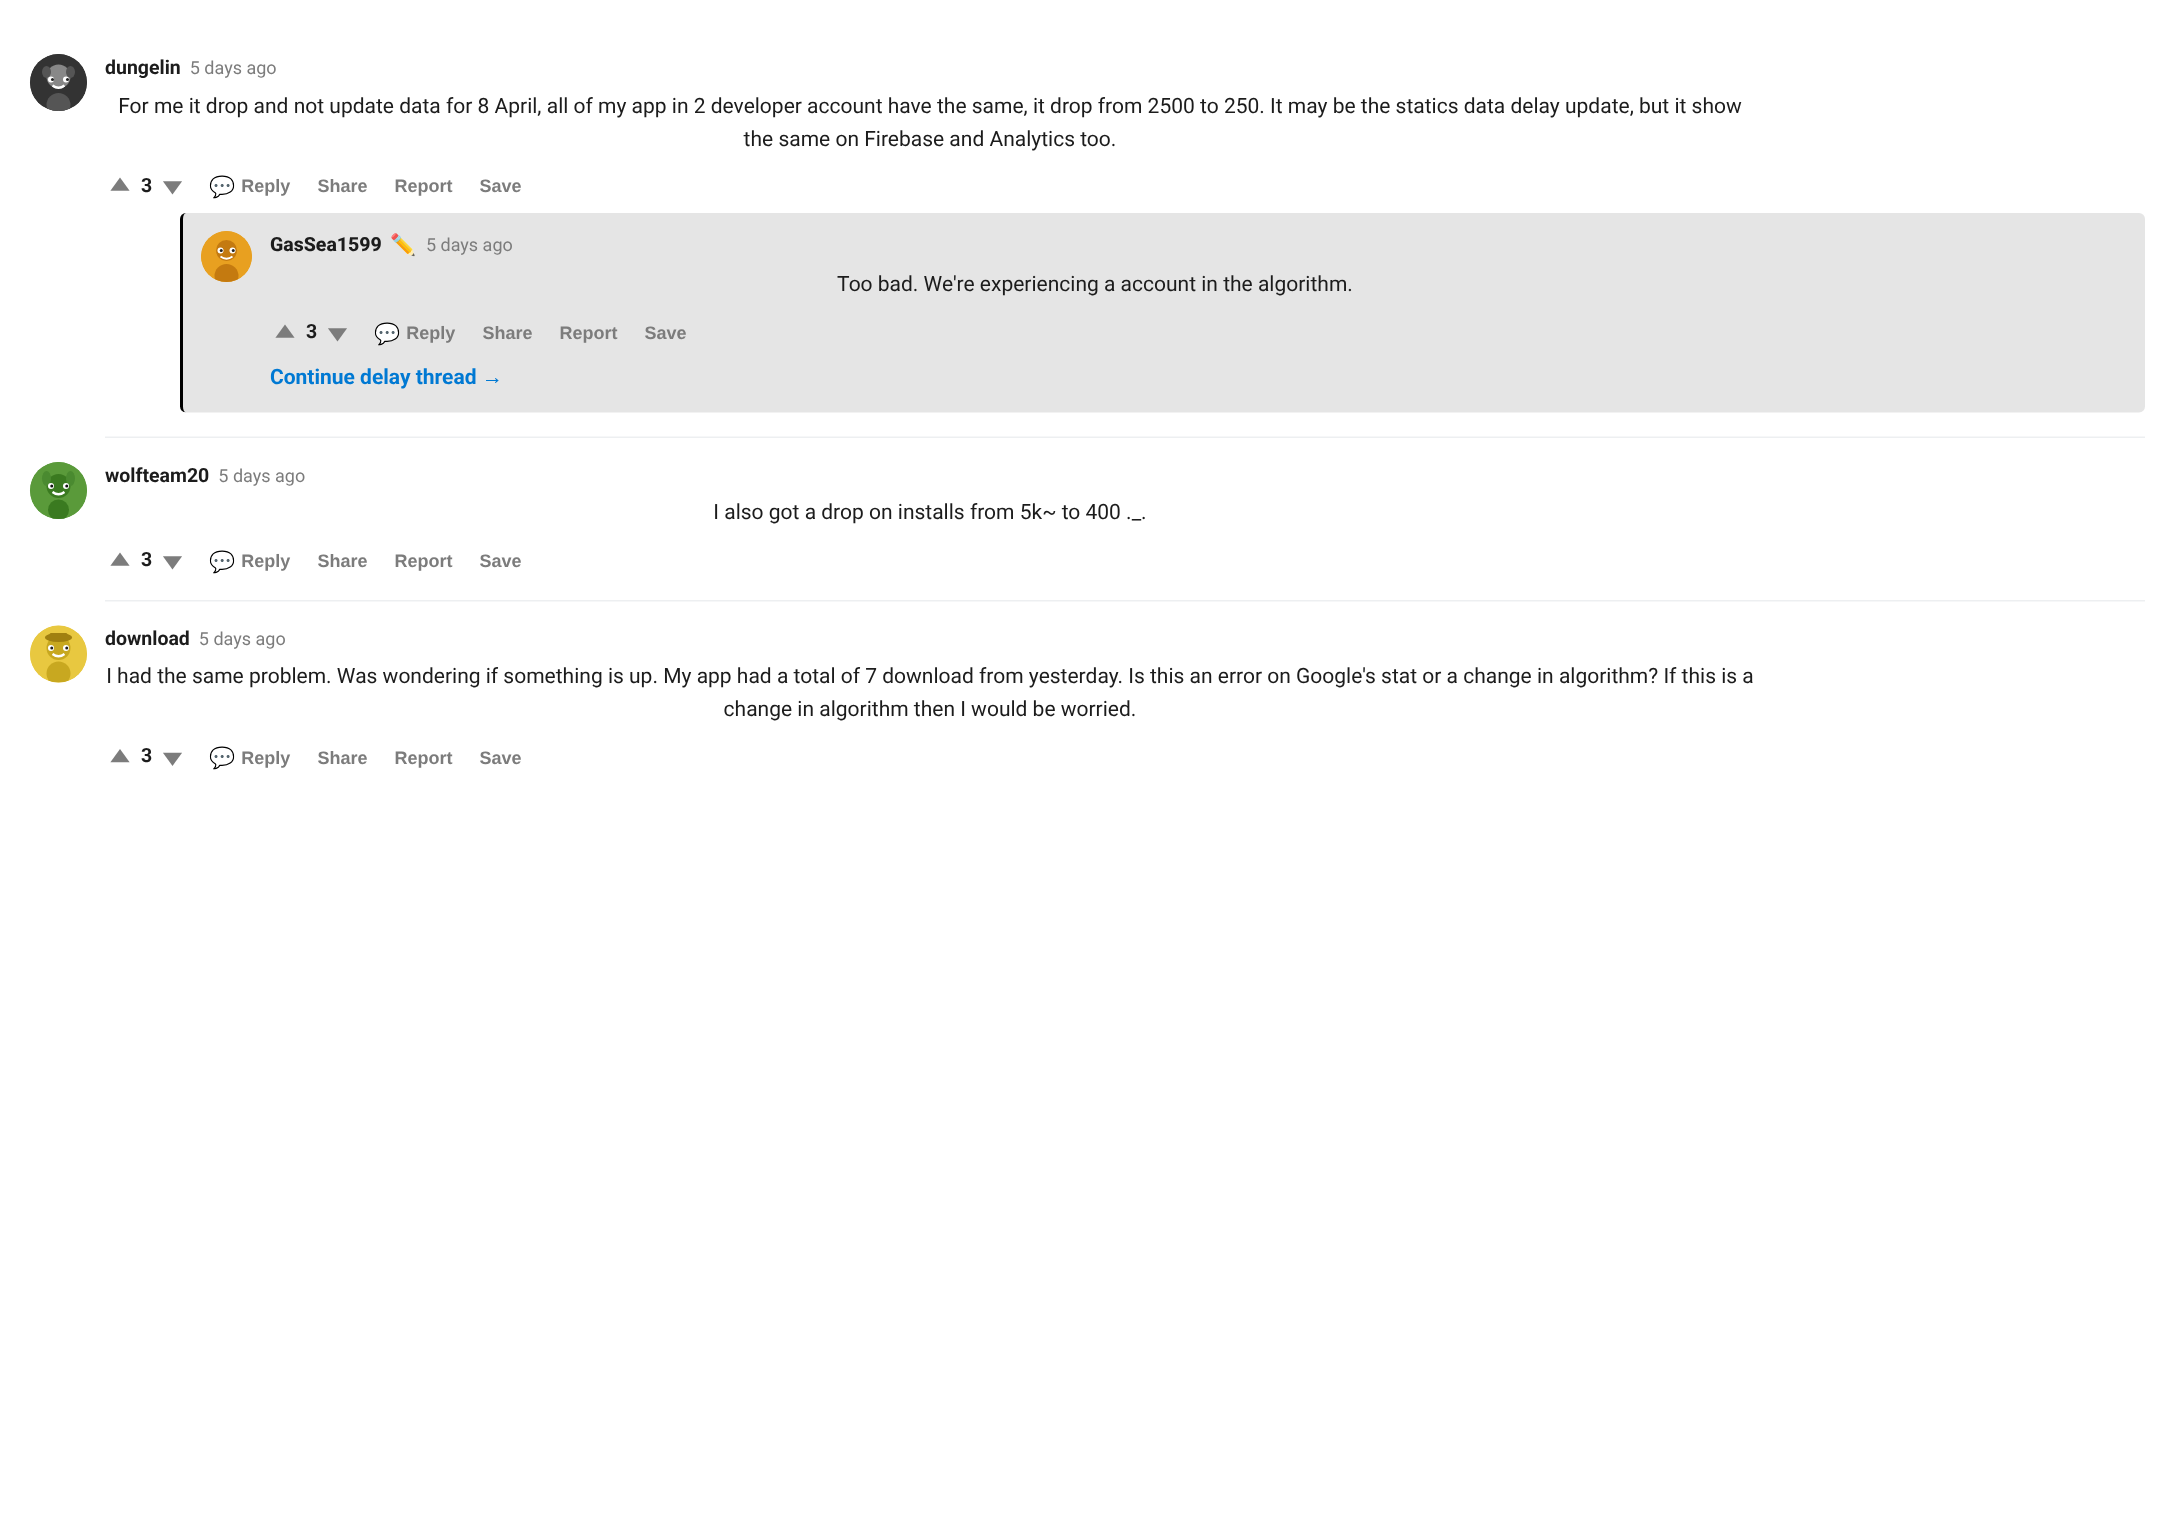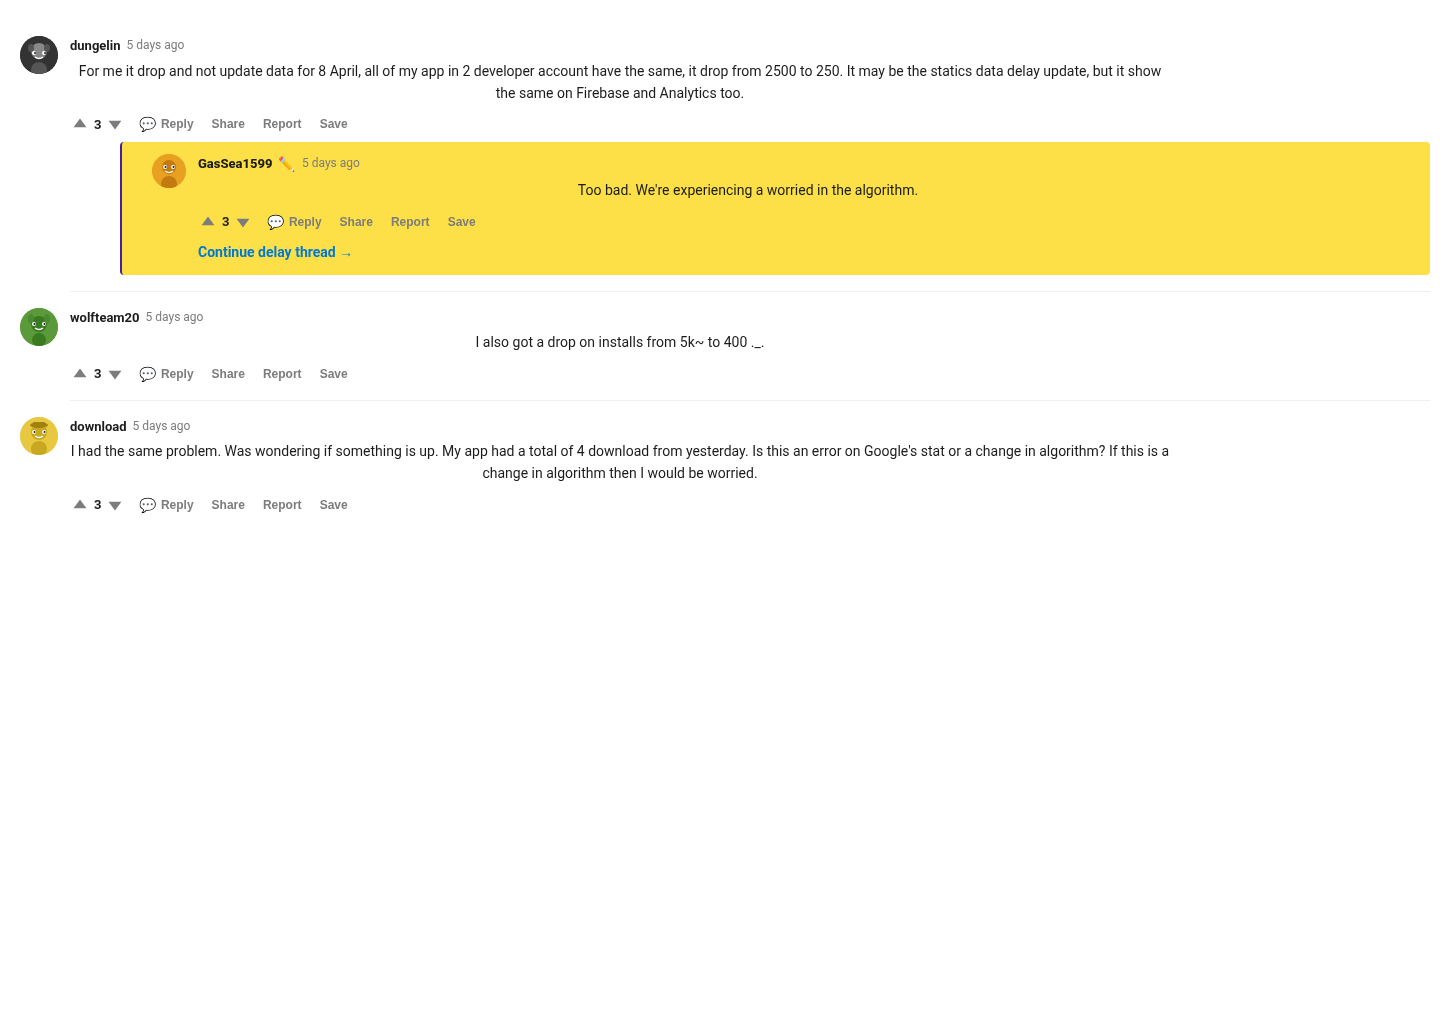--- a/index.html
+++ b/index.html
@@ -132,26 +132,26 @@
       text-transform: none;
     }
 
     .reply-icon {
       font-size: 14px;
     }
 
     
     .nested-comments {
       margin-left: 50px;
-      border-left: 2px solid #4c1d95;
+      border-left: 2px solid #000000;
       padding-left: 16px;
       margin-top: 8px;
-      background: #fde047;
+      background: #e5e5e5;
       border-radius: 4px;
-      padding: 12px 30px;
+      padding: 12px 12px;
     }
 
     .continue-thread {
       margin-top: 10px;
     }
 
     .continue-thread a {
       color: #0079d3;
       font-weight: 700;
       font-size: 14px;
@@ -239,21 +239,21 @@
               <circle cx="21.5" cy="13" r="1" fill="#222"></circle>
               <path d="M13 17 Q17 20 21 17" stroke="white" stroke-width="1.2" fill="none"></path>
             </svg>
           </div>
           <div class="comment-body">
             <div class="comment-meta">
               <span class="comment-author mod">GasSea1599</span>
               <span class="mod-icon">✏️</span>
               <span class="comment-time">5 days ago</span>
             </div>
-            <div class="comment-text">Too bad. We're experiencing a worried in the algorithm.</div>
+            <div class="comment-text">Too bad. We're experiencing a account in the algorithm.</div>
             <div class="comment-actions">
               <div class="vote-section">
                 <button class="vote-btn">
                   <svg class="upvote-arrow" viewBox="0 0 20 20" fill="#7c7c7c" xmlns="http://www.w3.org/2000/svg">
                     <path d="M10 3 L18 14 H2 Z"></path>
                   </svg>
                 </button>
                 <span class="vote-count">3</span>
                 <button class="vote-btn">
                   <svg class="downvote-arrow" viewBox="0 0 20 20" fill="#7c7c7c" xmlns="http://www.w3.org/2000/svg">
@@ -355,21 +355,21 @@
 
         <ellipse cx="19" cy="8" rx="9" ry="3" fill="#a08010"></ellipse>
         <rect x="13" y="5" width="12" height="5" rx="1" fill="#a08010"></rect>
       </svg>
     </div>
     <div class="comment-body">
       <div class="comment-meta">
         <span class="comment-author">download</span>
         <span class="comment-time">5 days ago</span>
       </div>
-      <div class="comment-text">I had the same problem. Was wondering if something is up. My app had a total of 4 download from yesterday. Is this an error on Google's stat or a change in algorithm? If this is a change in algorithm then I would be worried.</div>
+      <div class="comment-text">I had the same problem. Was wondering if something is up. My app had a total of 7 download from yesterday. Is this an error on Google's stat or a change in algorithm? If this is a change in algorithm then I would be worried.</div>
       <div class="comment-actions">
         <div class="vote-section">
           <button class="vote-btn">
             <svg class="upvote-arrow" viewBox="0 0 20 20" fill="#7c7c7c" xmlns="http://www.w3.org/2000/svg">
               <path d="M10 3 L18 14 H2 Z"></path>
             </svg>
           </button>
           <span class="vote-count">3</span>
           <button class="vote-btn">
             <svg class="downvote-arrow" viewBox="0 0 20 20" fill="#7c7c7c" xmlns="http://www.w3.org/2000/svg">

